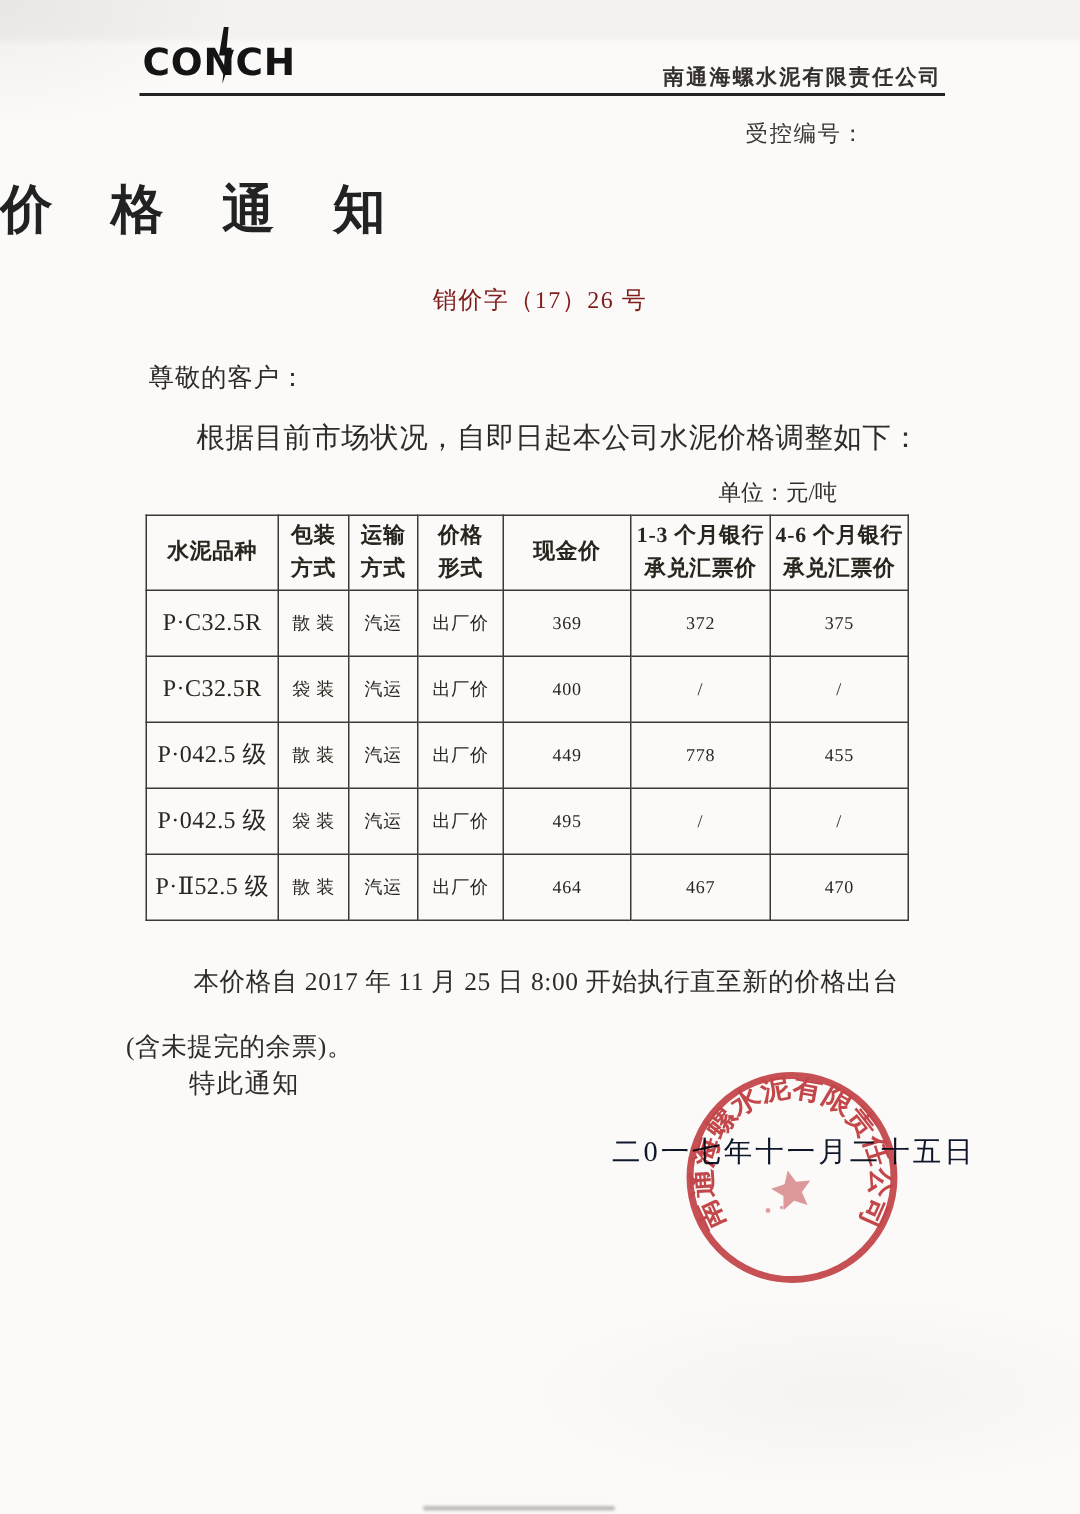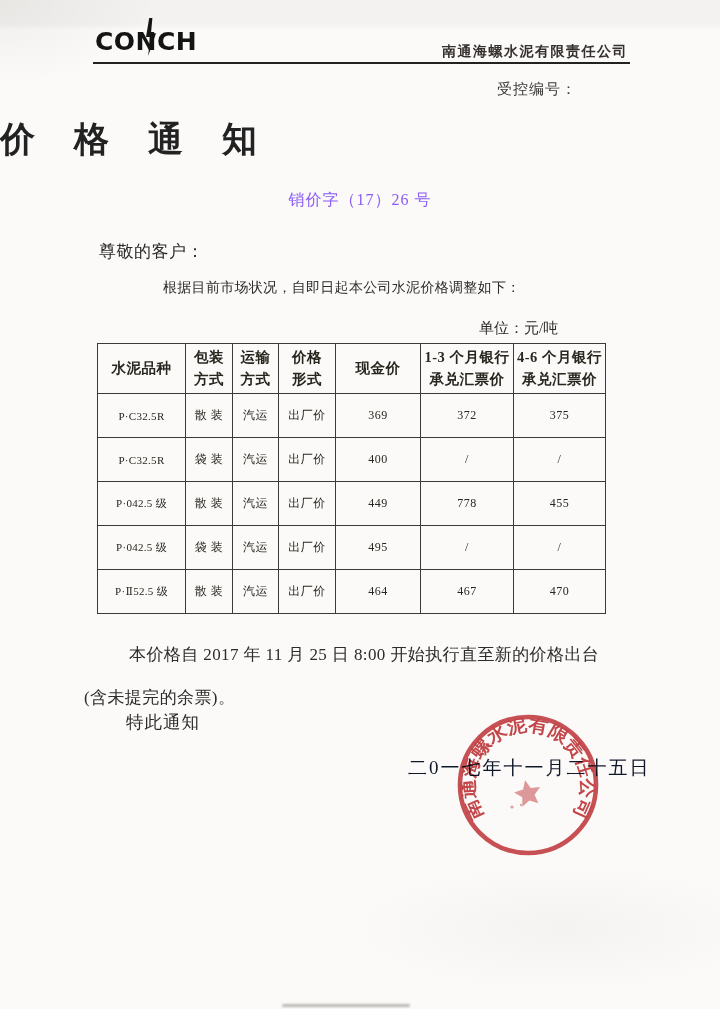--- a/index.html
+++ b/index.html
@@ -43,43 +43,43 @@
     position:absolute; left:497px; top:80px; font-size:15px; letter-spacing:1px; color:#3a3735;text-align:right;
   }
 
   
   .doc-title {
     position:absolute; left:0; right:0; top:116px; text-align:left;
     font-size:35px; font-weight:700; letter-spacing:2px; color:#222;
   }
   .doc-number {
     position:absolute; left:0; right:0; top:190px; text-align:center;
-    font-size:16px; letter-spacing:1px; color:#8b5cf6;
+    font-size:16px; letter-spacing:1px; color:#7f1d1d;
   }
 
   
   .salutation { position:absolute; left:99px;  top:240px; font-size:17px; letter-spacing:0.5px; }
-  .intro      { position:absolute; left:131px; top:279px; font-size:14px; letter-spacing:0.3px;margin-left:32px; }
+  .intro      { position:absolute; left:131px; top:279px; font-size:19px; letter-spacing:0.3px; }
   .unit-label { position:absolute; left:479px; top:319px; font-size:15px; }
 
   
   table.price-table {
     position:absolute; left:97px; top:343px; width:508px;
     border-collapse:collapse; table-layout:fixed;
   }
   .price-table th, .price-table td {
     border:1.6px solid #3c3a38; text-align:center; vertical-align:middle;
     padding:0; color:#28261f; overflow:hidden;
   }
   .price-table th {
     height:49px; font-size:14.5px; font-weight:600; line-height:1.45;
     white-space:pre-line; letter-spacing:0.5px;
   }
   .price-table td { height:43px; font-size:12px; letter-spacing:0.5px; }
-  .price-table td.variety { font-size:11px; letter-spacing:0.3px; }
+  .price-table td.variety { font-size:16px; letter-spacing:0.3px; }
 
   .effective-note {
     position:absolute; left:84px; top:633px; width:530px;
     font-size:17px; line-height:43px; text-indent:45px; letter-spacing:0.4px;
   }
   .closing { position:absolute; left:126px; top:710px; font-size:17.5px; letter-spacing:1px; }
   .date-line {
     position:absolute; left:408px; top:755px; z-index:2;
     font-size:19px; letter-spacing:2px; color:#0f172a;
   }

